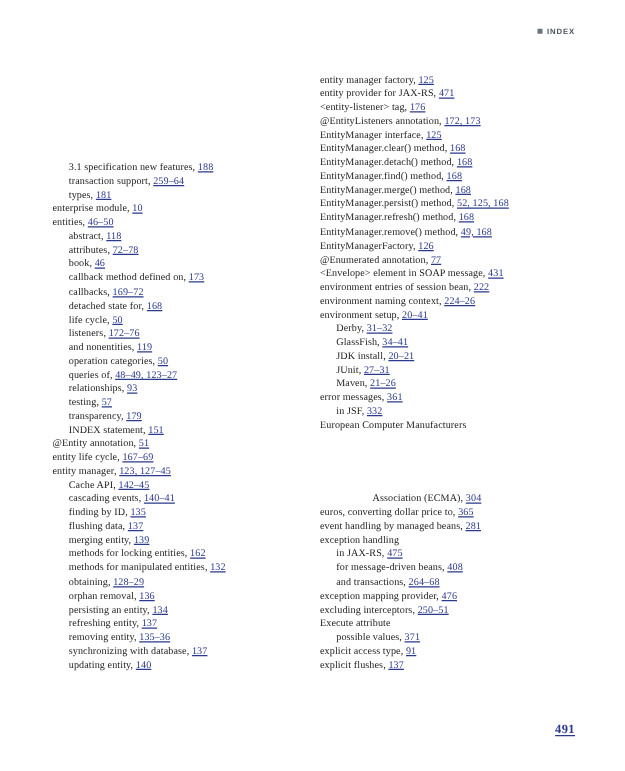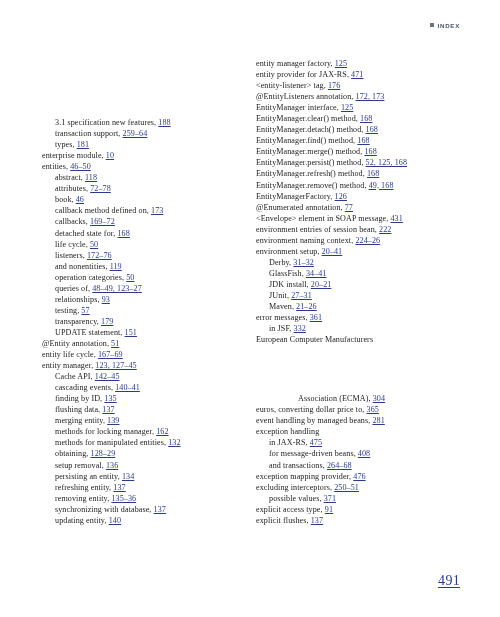--- a/index.html
+++ b/index.html
@@ -85,22 +85,22 @@
     text-decoration-color: #2b3a8c;
     text-underline-offset: 1.2px;
     text-decoration-thickness: 0.6px;
   }
 
   
   .folio {
     position: absolute;
     right: 40px;
     bottom: 28px;
-    font-size: 14px;
-    font-weight: 400;
+    font-size: 10px;
+    font-weight: 700;
     color: #2b3a8c;
     text-decoration: underline;
     text-decoration-color: #2b3a8c;
     text-underline-offset: 1.5px;
     text-decoration-thickness: 0.8px;
     letter-spacing: 0.3px;
   }
 </style>
 </head>
 <body>
@@ -126,33 +126,33 @@
         <div class="entry lvl-1"><span>callbacks, </span><span class="pg">169–72</span></div>
         <div class="entry lvl-1"><span>detached state for, </span><span class="pg">168</span></div>
         <div class="entry lvl-1"><span>life cycle, </span><span class="pg">50</span></div>
         <div class="entry lvl-1"><span>listeners, </span><span class="pg">172–76</span></div>
         <div class="entry lvl-1"><span>and nonentities, </span><span class="pg">119</span></div>
         <div class="entry lvl-1"><span>operation categories, </span><span class="pg">50</span></div>
         <div class="entry lvl-1"><span>queries of, </span><span class="pg">48–49, 123–27</span></div>
         <div class="entry lvl-1"><span>relationships, </span><span class="pg">93</span></div>
         <div class="entry lvl-1"><span>testing, </span><span class="pg">57</span></div>
         <div class="entry lvl-1"><span>transparency, </span><span class="pg">179</span></div>
-        <div class="entry lvl-1"><span>UPDATE statement, </span><span class="pg">151</span></div>
+        <div class="entry lvl-1"><span>INDEX statement, </span><span class="pg">151</span></div>
         <div class="entry lvl-0"><span>@Entity annotation, </span><span class="pg">51</span></div>
         <div class="entry lvl-0"><span>entity life cycle, </span><span class="pg">167–69</span></div>
         <div class="entry lvl-0"><span>entity manager, </span><span class="pg">123, 127–45</span></div>
         <div class="entry lvl-1"><span>Cache API, </span><span class="pg">142–45</span></div>
         <div class="entry lvl-1"><span>cascading events, </span><span class="pg">140–41</span></div>
         <div class="entry lvl-1"><span>finding by ID, </span><span class="pg">135</span></div>
         <div class="entry lvl-1"><span>flushing data, </span><span class="pg">137</span></div>
         <div class="entry lvl-1"><span>merging entity, </span><span class="pg">139</span></div>
-        <div class="entry lvl-1"><span>methods for locking manager, </span><span class="pg">162</span></div>
+        <div class="entry lvl-1"><span>methods for locking entities, </span><span class="pg">162</span></div>
         <div class="entry lvl-1"><span>methods for manipulated entities, </span><span class="pg">132</span></div>
         <div class="entry lvl-1"><span>obtaining, </span><span class="pg">128–29</span></div>
-        <div class="entry lvl-1"><span>setup removal, </span><span class="pg">136</span></div>
+        <div class="entry lvl-1"><span>orphan removal, </span><span class="pg">136</span></div>
         <div class="entry lvl-1"><span>persisting an entity, </span><span class="pg">134</span></div>
         <div class="entry lvl-1"><span>refreshing entity, </span><span class="pg">137</span></div>
         <div class="entry lvl-1"><span>removing entity, </span><span class="pg">135–36</span></div>
         <div class="entry lvl-1"><span>synchronizing with database, </span><span class="pg">137</span></div>
         <div class="entry lvl-1"><span>updating entity, </span><span class="pg">140</span></div>
       </div>
     <div class="col col-right">
         <div class="entry lvl-0"><span>entity manager factory, </span><span class="pg">125</span></div>
         <div class="entry lvl-0"><span>entity provider for JAX-RS, </span><span class="pg">471</span></div>
         <div class="entry lvl-0"><span>&lt;entity-listener&gt; tag, </span><span class="pg">176</span></div>
@@ -181,20 +181,21 @@
         <div class="entry lvl-0"><span>European Computer Manufacturers</span></div>
         <div class="entry cont"><span>Association (ECMA), </span><span class="pg">304</span></div>
         <div class="entry lvl-0"><span>euros, converting dollar price to, </span><span class="pg">365</span></div>
         <div class="entry lvl-0"><span>event handling by managed beans, </span><span class="pg">281</span></div>
         <div class="entry lvl-0"><span>exception handling</span></div>
         <div class="entry lvl-1"><span>in JAX-RS, </span><span class="pg">475</span></div>
         <div class="entry lvl-1"><span>for message-driven beans, </span><span class="pg">408</span></div>
         <div class="entry lvl-1"><span>and transactions, </span><span class="pg">264–68</span></div>
         <div class="entry lvl-0"><span>exception mapping provider, </span><span class="pg">476</span></div>
         <div class="entry lvl-0"><span>excluding interceptors, </span><span class="pg">250–51</span></div>
+        <div class="entry lvl-0"><span>Execute attribute</span></div>
         <div class="entry lvl-1"><span>possible values, </span><span class="pg">371</span></div>
         <div class="entry lvl-0"><span>explicit access type, </span><span class="pg">91</span></div>
         <div class="entry lvl-0"><span>explicit flushes, </span><span class="pg">137</span></div>
       </div>
   </div>
 
   <div class="folio">491</div>
 
 </div>
 

